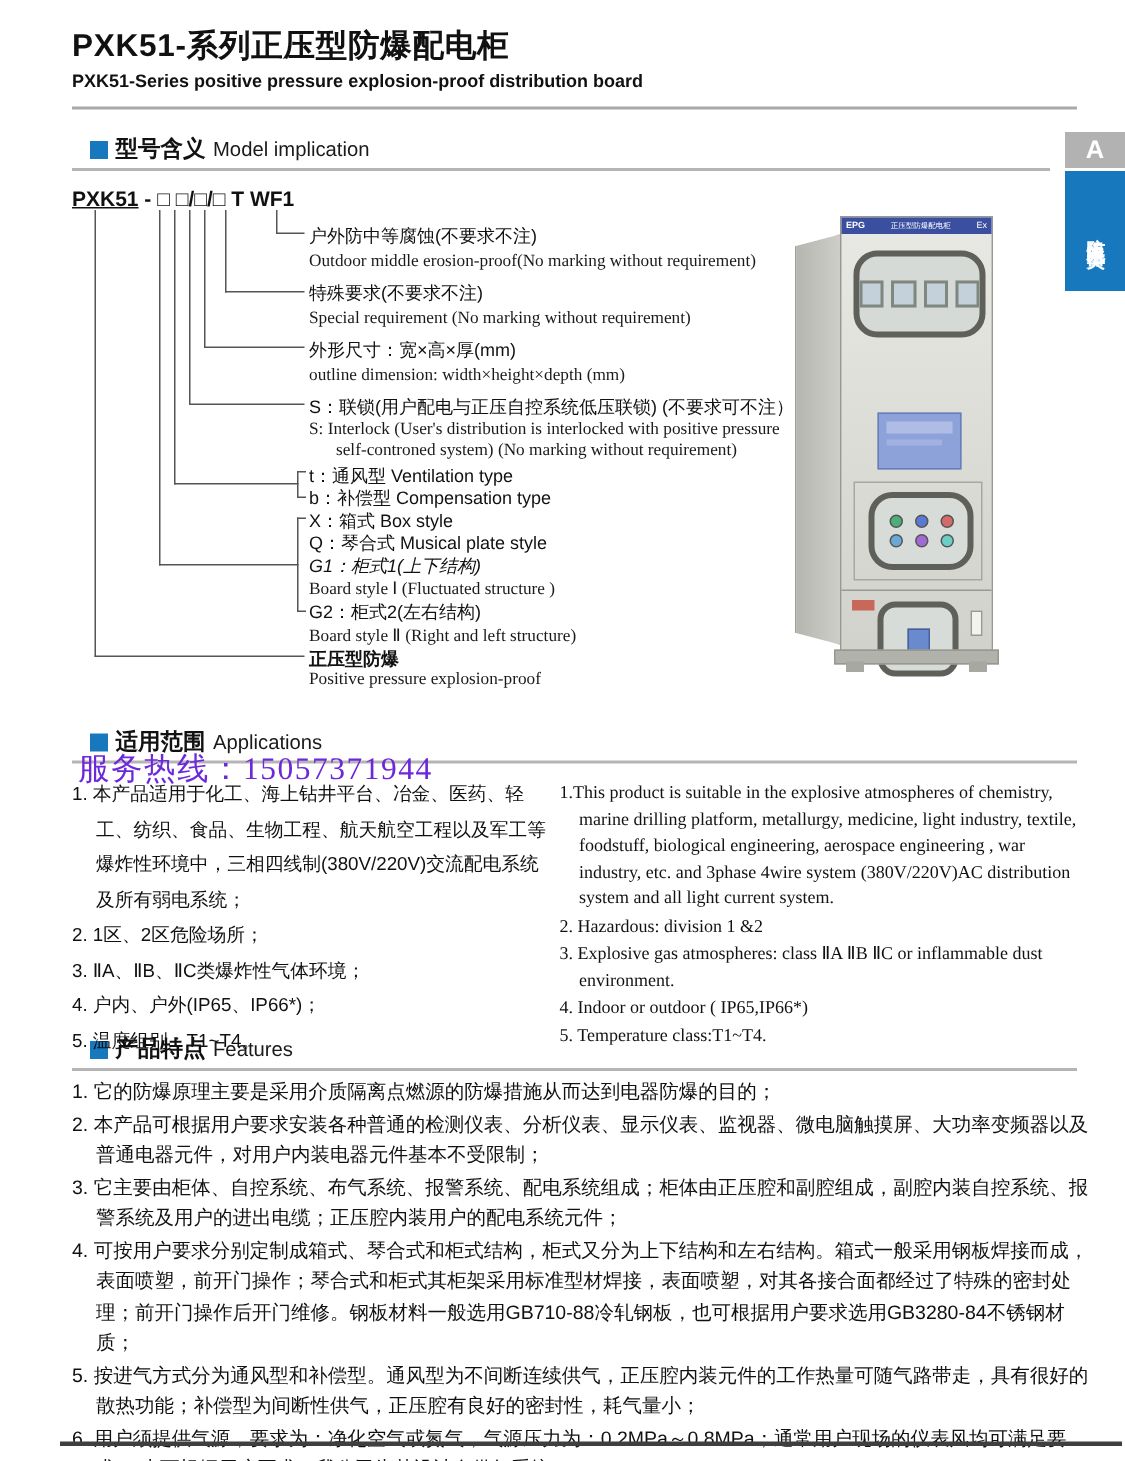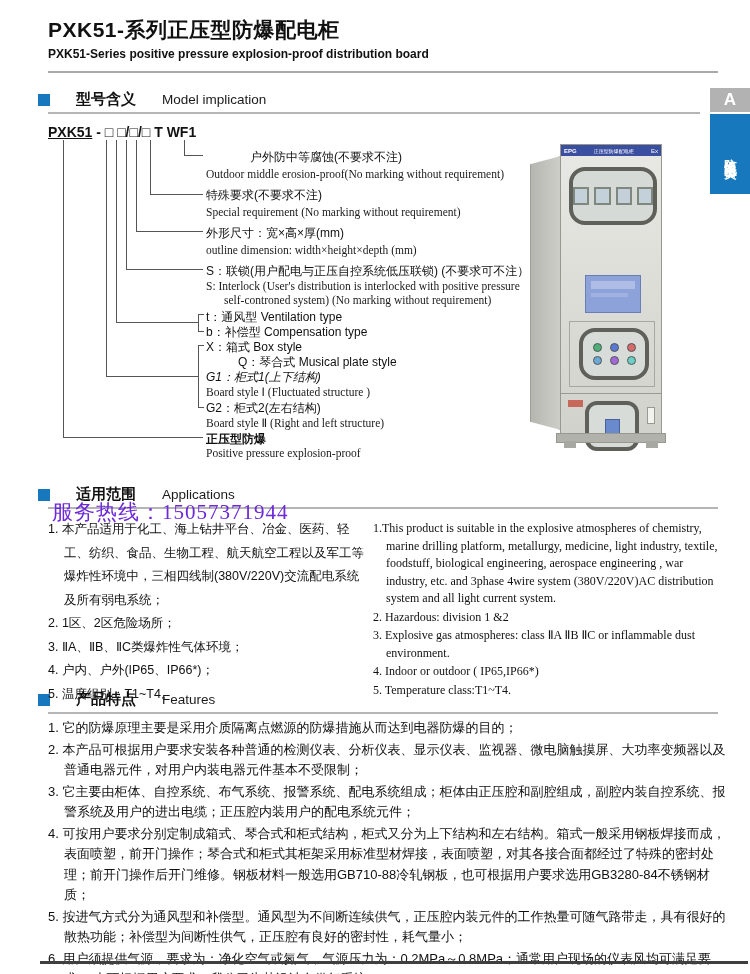--- a/index.html
+++ b/index.html
@@ -9,44 +9,44 @@
   }
   .abs{position:absolute;}
 
   
   .page-title{left:48px;top:16px;font-size:21px;font-weight:bold;letter-spacing:.5px;}
   .page-subtitle{left:48px;top:47px;font-size:12px;font-weight:bold;}
   .rule{background:#a9a9a9;height:2px;}
   .rule-title{left:48px;top:71px;width:670px;}
 
   
-  .section-header{display:flex;align-items:center;gap:26px;left:38px;}
+  .section-header{display:flex;align-items:center;gap:5px;left:60px;}
   .bullet{width:12px;height:12px;background:#1778be;display:inline-block;}
   .sh-zh{font-size:15px;font-weight:bold;}
   .sh-en{font-size:13.5px;color:#1a1a1a;}
   .s1{top:90px;} .rule-s1{left:48px;top:112px;width:652px;background:#b5b5b5;}
   .s2{top:485px;} .rule-s2{left:48px;top:507px;width:670px;background:#b5b5b5;}
   .s3{top:690px;} .rule-s3{left:48px;top:712px;width:670px;background:#b5b5b5;}
 
   
   .tab-a{left:710px;top:88px;width:40px;height:24px;background:#b2b2b2;color:#fff;
     font-size:17px;font-weight:bold;display:flex;align-items:center;justify-content:center;}
   .tab-cat{left:710px;top:114px;width:40px;height:80px;background:#1778be;color:#fff;
     writing-mode:vertical-rl;text-orientation:upright;font-size:12.5px;font-weight:bold;
     letter-spacing:2px;display:flex;align-items:center;justify-content:center;}
 
   
   .diagram{left:48px;top:124px;width:470px;height:350px;}
   .model-code{position:absolute;left:0;top:0;font-size:14px;font-weight:bold;white-space:nowrap;}
   .model-code .u{text-decoration:underline;}
   .mlabel{position:absolute;left:158px;white-space:nowrap;font-size:12px;}
   .mlabel.en{font-family:"Liberation Serif",serif;font-size:11.5px;color:#1a1a1a;}
-  .l0{top:25px;margin-left:44px;} .l1{top:44px;} .l2{top:63px;} .l3{top:82px;} .l4{top:101px;}
+  .l0{top:25px;} .l1{top:44px;} .l2{top:63px;} .l3{top:82px;} .l4{top:101px;}
   .l5{top:120px;} .l6{top:139px;} .l7{top:156px;} .l8{top:170px;left:176px;}
-  .l9{top:185px;} .l10{top:200px;} .l11{top:215px;} .l12{top:230px;margin-left:32px;}
+  .l9{top:185px;} .l10{top:200px;} .l11{top:215px;} .l12{top:230px;}
   .l13{top:245px;font-style:italic;} .l14{top:261px;} .l15{top:276px;} .l16{top:292px;}
   .l17{top:307px;font-weight:bold;} .l18{top:323px;text-align:center;}
   .tl{position:absolute;border-left:1px solid #555;border-bottom:1px solid #555;}
   .tl-wf1{left:136px;top:16px;width:18px;height:15px;}
   .tl-t{left:102px;top:16px;width:52px;height:54px;}
   .tl-b4{left:88px;top:16px;width:66px;height:91px;}
   .tl-b3{left:78px;top:16px;width:76px;height:129px;}
   .tl-b2{left:68px;top:16px;width:82px;height:182px;}
   .tl-b1{left:58px;top:16px;width:92px;height:236px;}
   .tl-px{left:15px;top:16px;width:139px;height:297px;}

